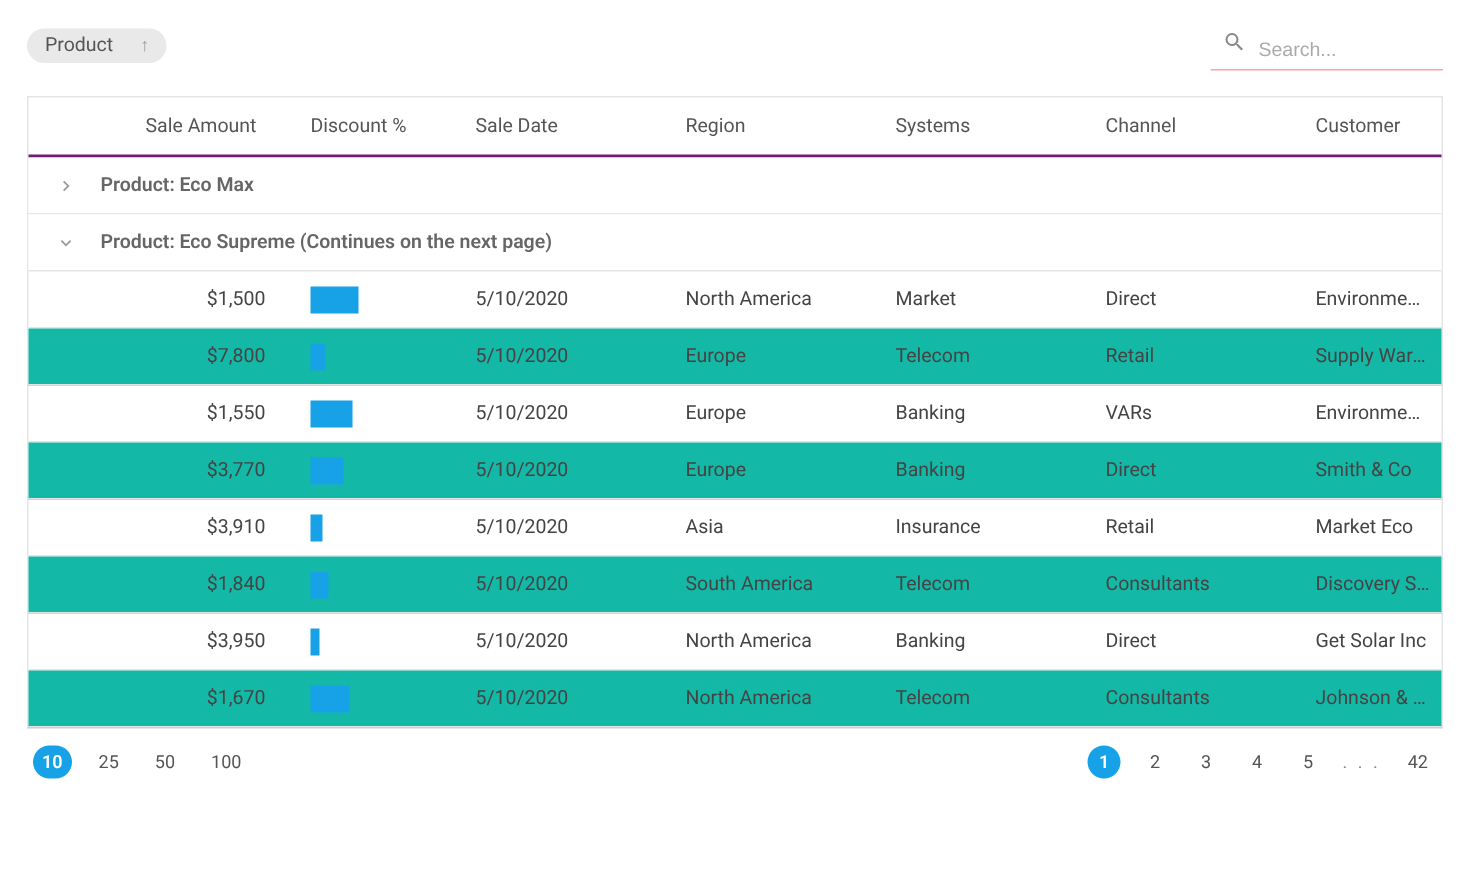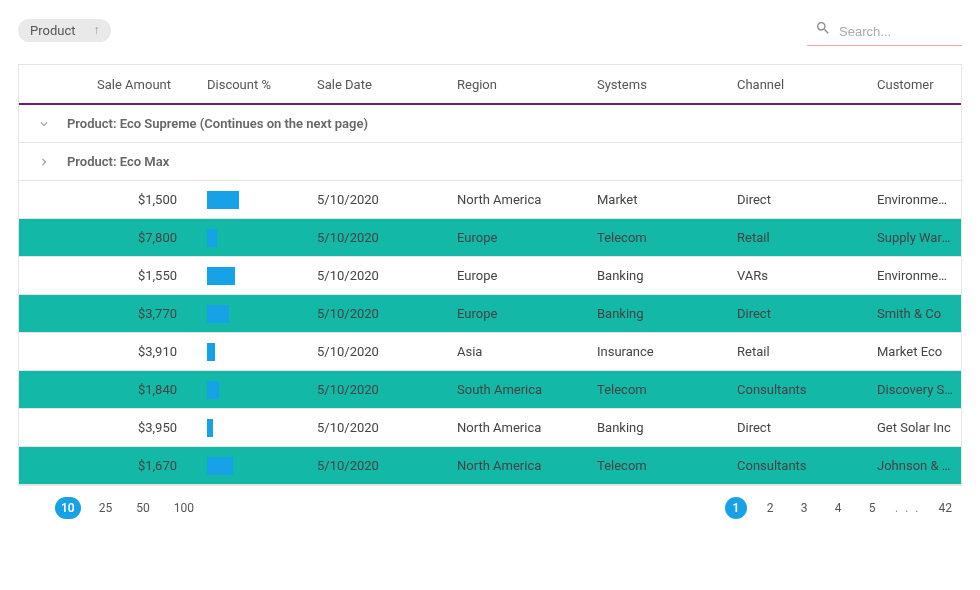--- a/index.html
+++ b/index.html
@@ -24,21 +24,21 @@
 .group-label { font-weight:600; font-size:13px; color:#666; }
 
 .data-row { display:grid; grid-template-columns:50px 130px 110px 140px 140px 140px 140px 1fr; align-items:center; height:38px; border-bottom:1px solid #e5e5e5; }
 .data-row.alt { background:#14b8a6; }
 .cell { padding:0 8px; font-size:13px; color:#444; white-space:nowrap; overflow:hidden; text-overflow:ellipsis; }
 .cell.amount { text-align:right; padding-right:22px; }
 .bar-cell { padding:0 8px; }
 .bar { height:18px; background:#17a2e8; }
 
 .pager { display:flex; justify-content:space-between; align-items:center; height:44px; padding:0 4px; }
-.page-size, .page-nav { display:flex; align-items:center; gap:12px;margin-left:33px; }
+.page-size, .page-nav { display:flex; align-items:center; gap:12px; }
 .pg-btn { min-width:22px; height:22px; display:inline-flex; align-items:center; justify-content:center; font-size:12px; color:#555; cursor:pointer; border-radius:11px; padding:0 6px; }
 .pg-btn.active { background:#17a2e8; color:#fff; font-weight:600; }
 .pg-ellipsis { font-size:12px; color:#888; letter-spacing:2px; }
 </style>
 </head>
 <body>
 <div class="container">
 
 <div class="top-bar">
   <div class="chip">
@@ -64,33 +64,33 @@
     <div class="header-cell">Sale Date</div>
     <div class="header-cell">Region</div>
     <div class="header-cell">Systems</div>
     <div class="header-cell">Channel</div>
     <div class="header-cell">Customer</div>
   </div>
 
   <div class="group-row">
     <span class="chev">
       <svg viewBox="0 0 24 24">
+            <path d="M8.59 16.59L13.17 12 8.59 7.41 10 6l6 6-6 6z"></path>
+          </svg>
+    </span>
+    <span class="group-label">Product: Eco Max</span>
+  </div>
+
+  <div class="group-row">
+    <span class="chev">
+      <svg viewBox="0 0 24 24">
             <path d="M7.41 8.59L12 13.17l4.59-4.58L18 10l-6 6-6-6z"></path>
           </svg>
     </span>
     <span class="group-label">Product: Eco Supreme (Continues on the next page)</span>
-  </div>
-
-  <div class="group-row">
-    <span class="chev">
-      <svg viewBox="0 0 24 24">
-            <path d="M8.59 16.59L13.17 12 8.59 7.41 10 6l6 6-6 6z"></path>
-          </svg>
-    </span>
-    <span class="group-label">Product: Eco Max</span>
   </div>
 
   <div id="rows-container">
         <div class="data-row">
           <div class="cell"></div>
           <div class="cell amount">$1,500</div>
           <div class="bar-cell">
             <div class="bar" style="width:32px"></div>
           </div>
           <div class="cell">5/10/2020</div>

